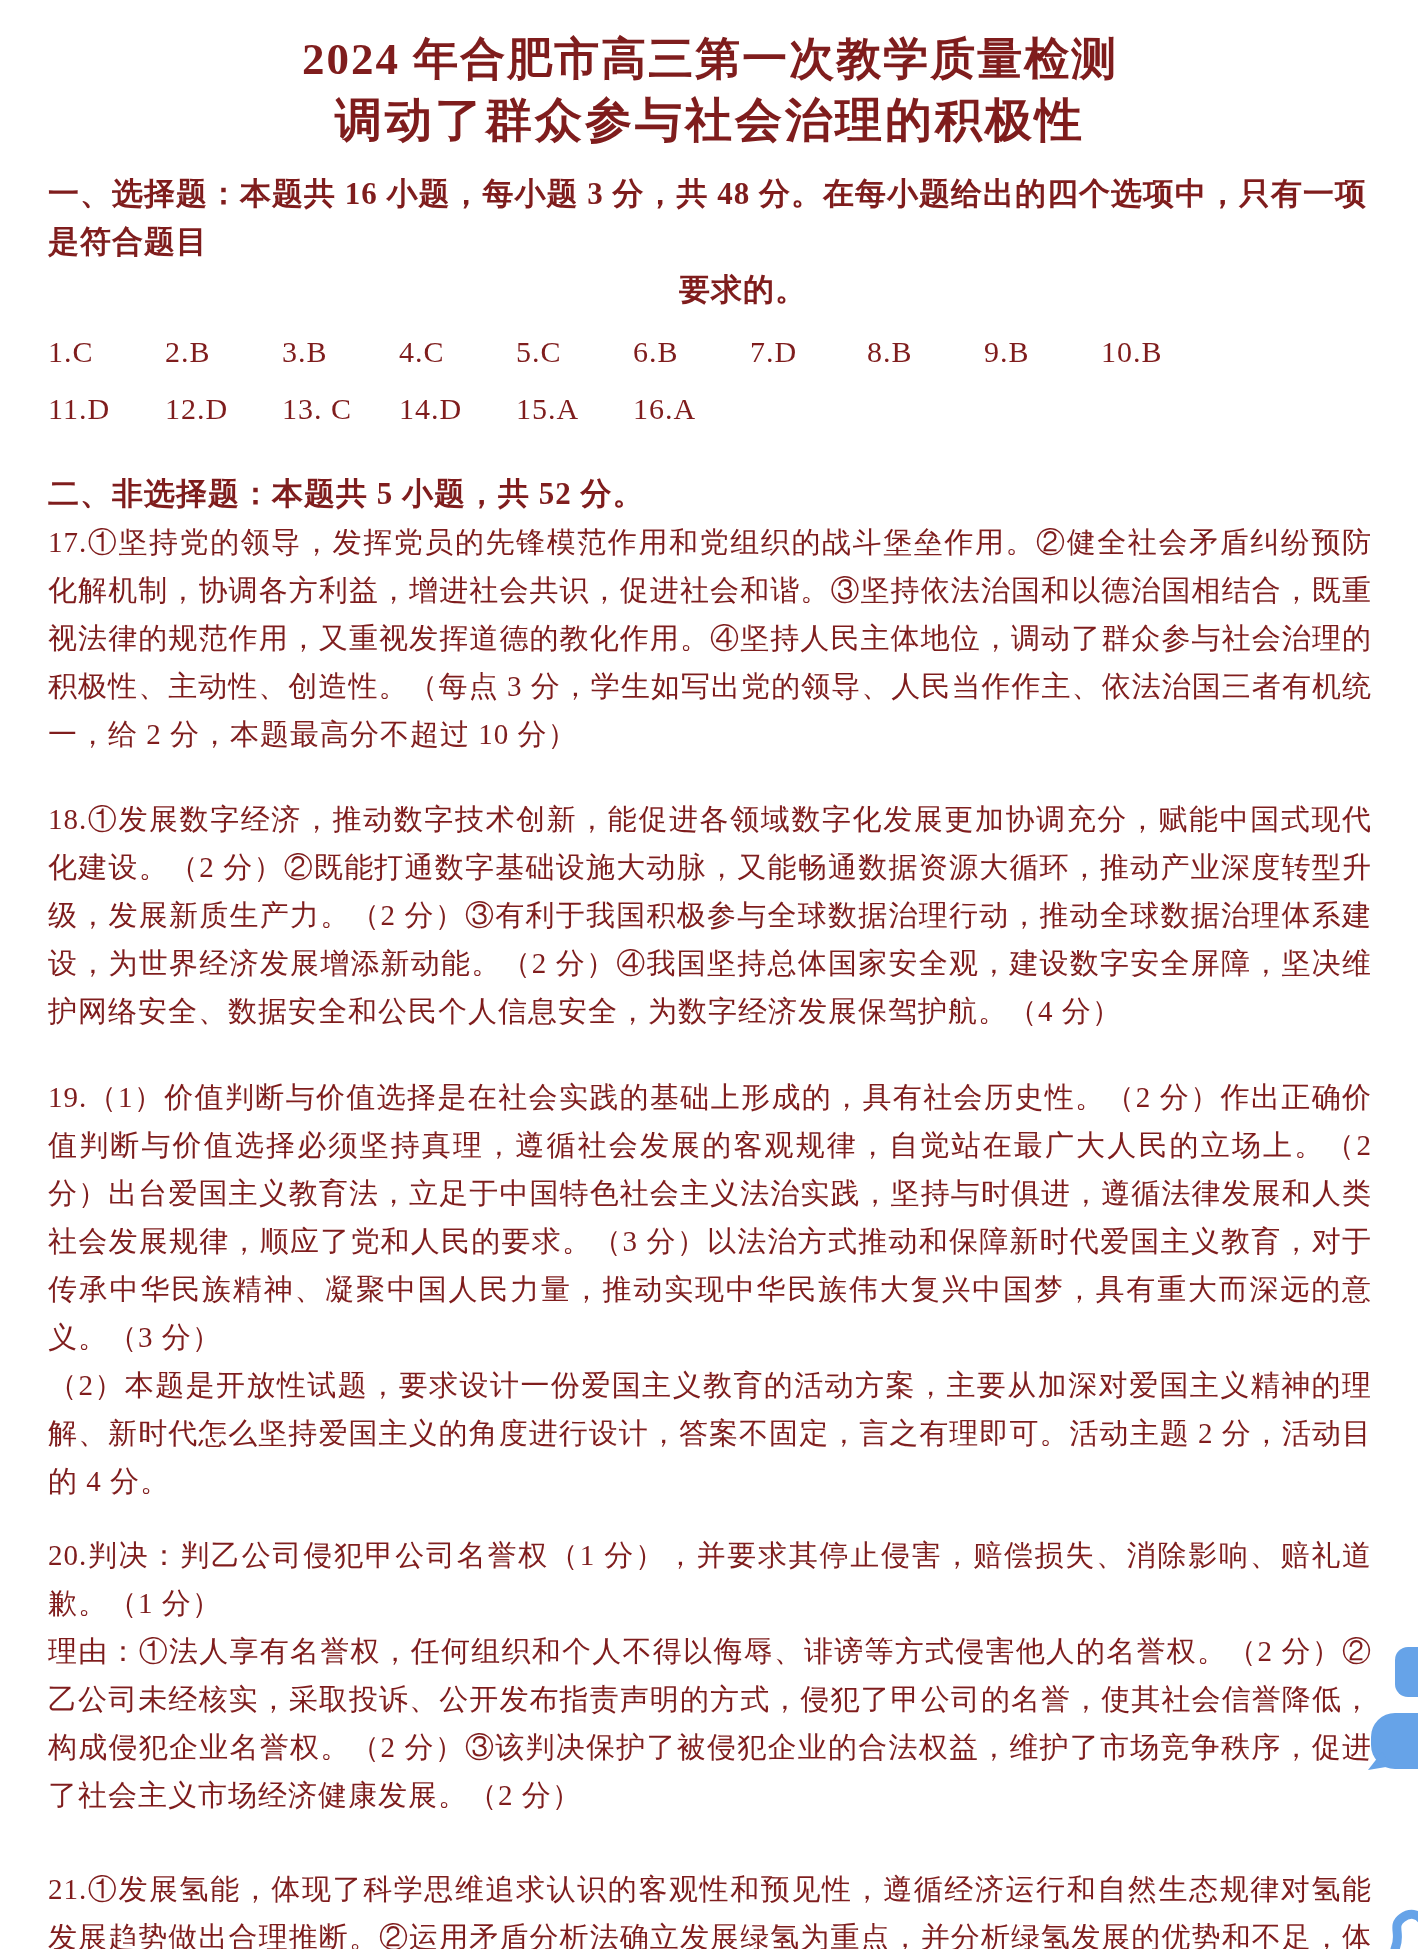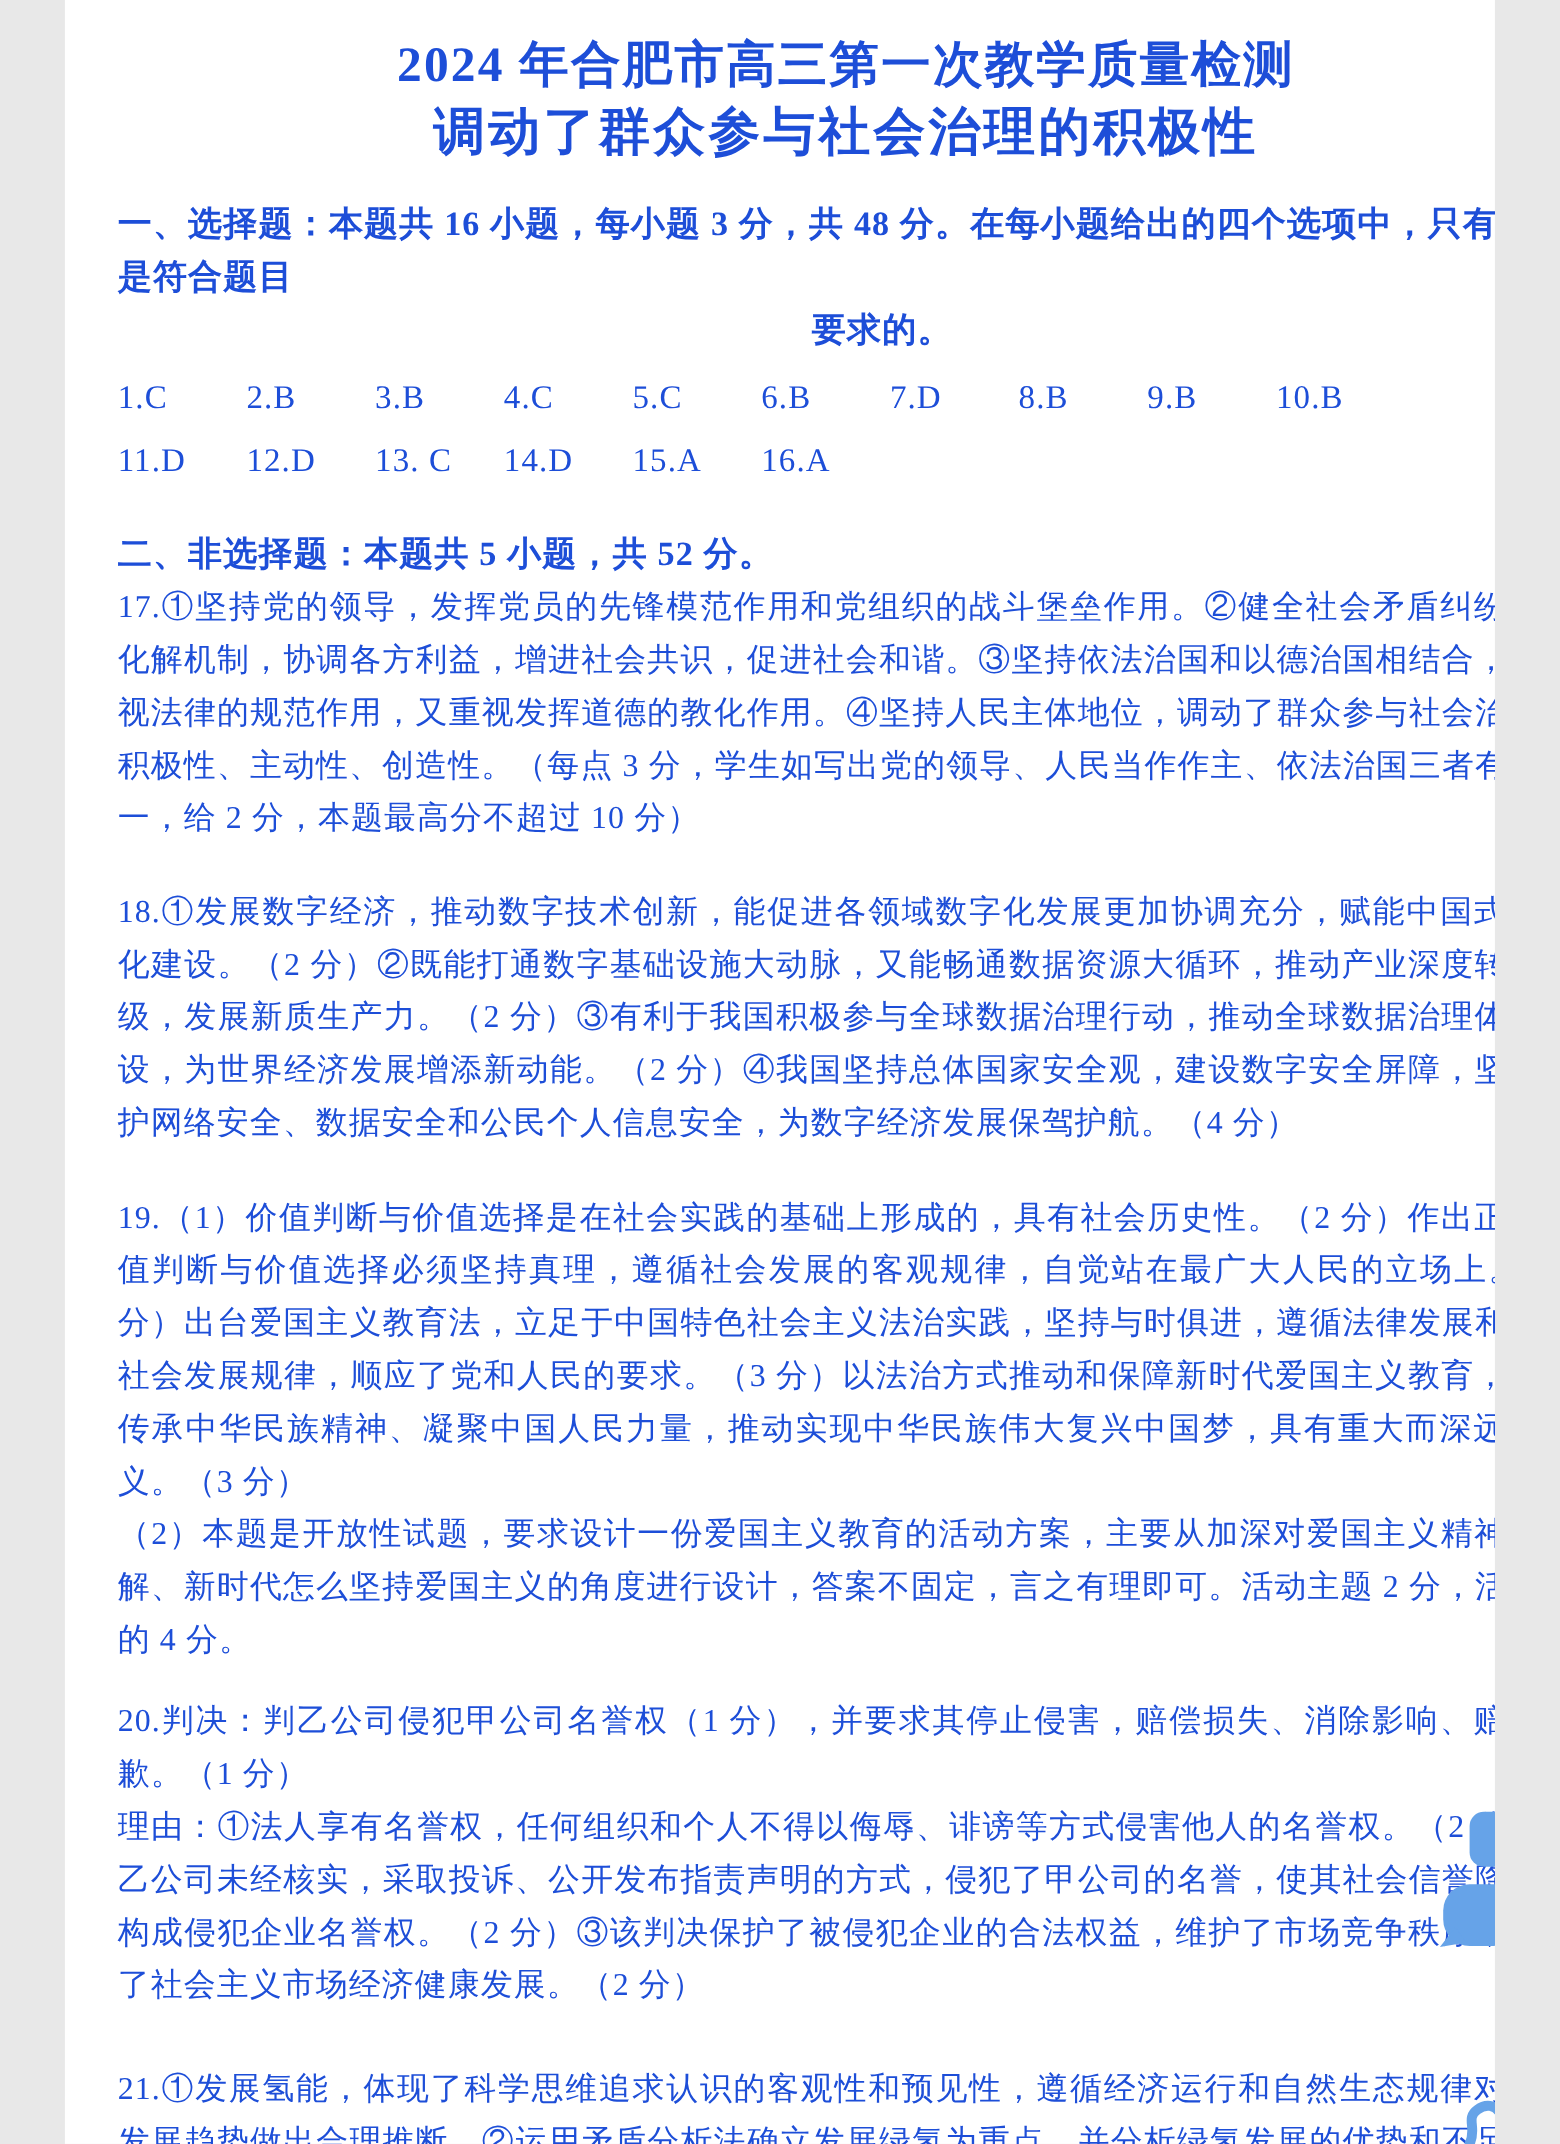--- a/index.html
+++ b/index.html
@@ -1,24 +1,24 @@
 <!DOCTYPE html>
 <html><head>
 <meta charset="utf-8">
 <style>
   html, body { margin: 0; padding: 0; background: #e8e8e8; }
   .page {
     position: relative;
-    width: 1300px;
+    width: 1418px;
     height: 1949px;
     margin: 0 auto;
     background: #ffffff;
     overflow: hidden;
     font-family: "Liberation Serif", "DejaVu Serif", serif;
-    color: #1d4ed8;
+    color: #7f1d1d;
   }
   .content {
     position: absolute;
     left: 48px;
     top: 0;
     width: 1324px;
   }
   .title {
     margin-top: 30px;
     text-align: center;
@@ -28,21 +28,21 @@
     letter-spacing: 2px;
     white-space: nowrap;
   }
   .title2 {
     margin-top: 2px;
     font-size: 47px;
     line-height: 60px;
     letter-spacing: 3px;
   }
   .sec-head {
-    margin-top: 30px;
+    margin-top: 20px;
     font-size: 31px;
     font-weight: bold;
     line-height: 48px;
     letter-spacing: 1px;
   }
   .sec-head .cont-line { padding-left: 66px; text-align: center; }
   .ans-row {
     display: flex;
     font-size: 30px;
     line-height: 48px;

